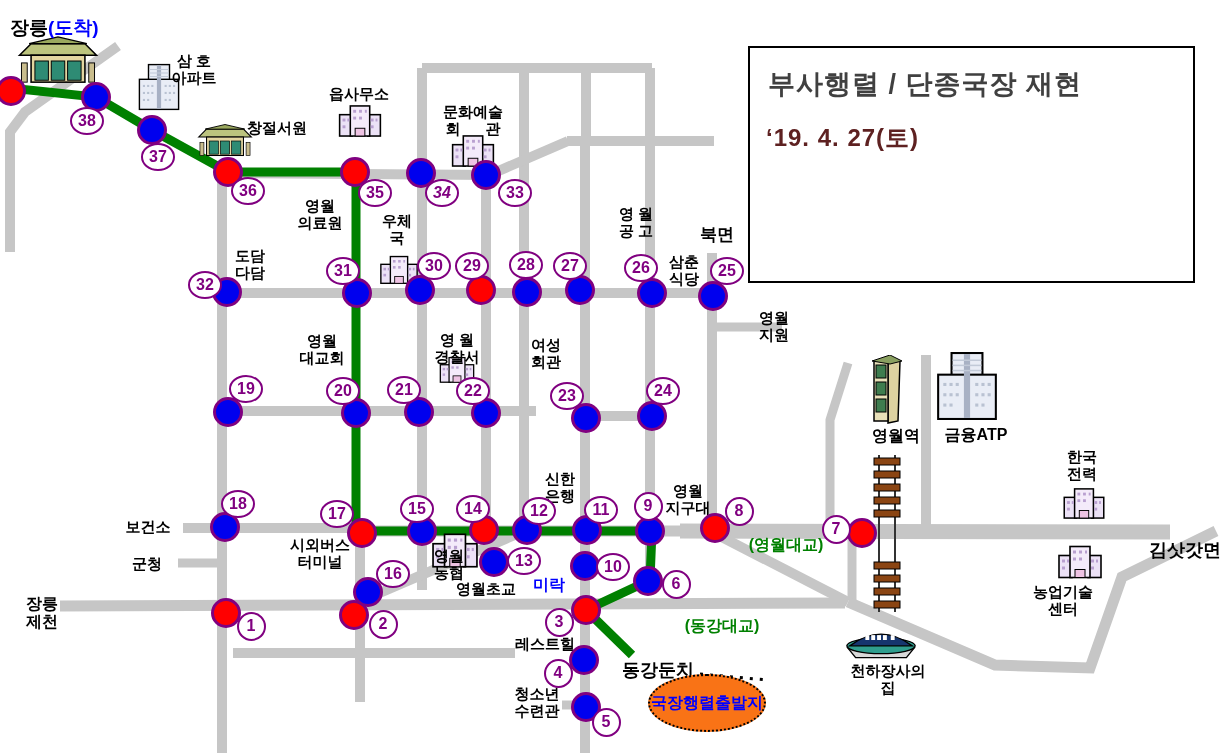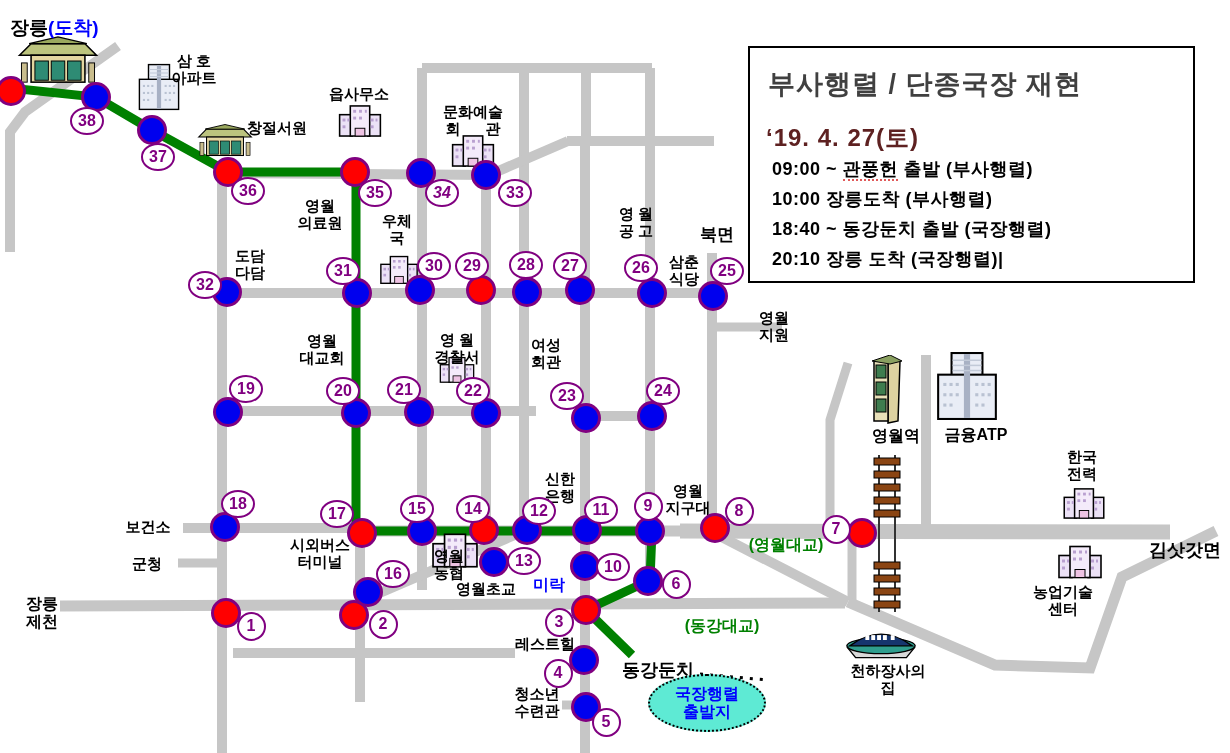--- a/index.html
+++ b/index.html
@@ -7,22 +7,22 @@
        font-family:"Liberation Sans","DejaVu Sans",sans-serif;}
   #basesvg{position:absolute;left:0;top:0;z-index:1;}
   .bldg{position:absolute;z-index:2;}
   .map-label{position:absolute;z-index:3;transform:translateX(-50%);text-align:center;
              font-weight:bold;color:#000;white-space:pre;line-height:1.1;}
   .lbl-left{transform:none;text-align:left;}
   .dot{position:absolute;z-index:4;border-radius:50%;box-sizing:border-box;border:3px solid #800080;}
   .badge{position:absolute;z-index:5;background:#fff;border:2.5px solid #800080;border-radius:50%;
          display:flex;align-items:center;justify-content:center;font-weight:bold;color:#800080;
          box-sizing:border-box;font-size:16px;}
-  .startzone{position:absolute;z-index:3;border:2.5px dotted #000;border-radius:50%;background:#5eead4;
-             display:flex;flex-direction:column;align-items:center;justify-content:center;
+  .startzone{position:absolute;z-index:3;border:2.5px dotted #000;border-radius:50%;background:#f97316;
+             display:flex;align-items:center;justify-content:center;
              font-weight:bold;line-height:1.15;}
   #titlebox{position:absolute;z-index:8;background:#fff;border:2px solid #000;box-sizing:border-box;}
   #tb-title{position:absolute;left:18px;top:18px;font-weight:bold;font-size:27px;letter-spacing:1px;}
   #tb-date{position:absolute;left:16px;top:62px;font-weight:bold;font-size:24px;letter-spacing:1px;}
   #tb-sched{position:absolute;left:22px;top:108px;font-size:18px;font-weight:bold;color:#000;}
   .sched-line{height:30px;line-height:26px;letter-spacing:0.5px;white-space:pre;}
   .sp-underline{border-bottom:2px dotted #e05a5a;}
 </style>
 </head>
 <body>
@@ -73,26 +73,20 @@
         <rect x="874" y="575" width="26" height="7" fill="#8b4513" stroke="#000" stroke-width="1"></rect>
         <rect x="874" y="588" width="26" height="7" fill="#8b4513" stroke="#000" stroke-width="1"></rect>
         <rect x="874" y="601" width="26" height="7" fill="#8b4513" stroke="#000" stroke-width="1"></rect>
       </g>
       <path d="M700,674 L768,680" stroke="#000" stroke-width="3" stroke-dasharray="3 7" fill="none"></path>
     </svg>
 
   <div id="titlebox" style="left:748px;top:46px;width:447px;height:237px;">
     <div id="tb-title" style="color: #404040;">부사행렬 / 단종국장 재현</div>
     <div id="tb-date" style="color: rgb(94, 33, 33); margin-top: 12px;">‘19. 4. 27(토)</div>
-    <div id="tb-sched">
-        <div class="sched-line"><span>09:00 ~ </span><span class="sp-underline">관풍헌</span><span> 출발 (부사행렬)</span></div>
-        <div class="sched-line">10:00 장릉도착 (부사행렬)</div>
-        <div class="sched-line">18:40 ~ 동강둔치 출발 (국장행렬)</div>
-        <div class="sched-line">20:10 장릉 도착 (국장행렬)|</div>
-      </div>
   </div>
 <div class="bldg" style="left: 14px; top: 36px;"><svg width="88" height="50" viewBox="0 0 88 52">
     <polygon points="4,20 16,8 72,8 84,20 70,20 18,20" fill="#bcc47e" stroke="#000" stroke-width="1.6"></polygon>
     <polygon points="14,8 44,1 74,8" fill="#9aa85e" stroke="#000" stroke-width="1.4"></polygon>
     <rect x="16" y="20" width="56" height="28" fill="#e3d6a0" stroke="#000" stroke-width="1.6"></rect>
     <rect x="20" y="26" width="14" height="20" fill="#2e8b74" stroke="#000" stroke-width="1"></rect>
     <rect x="37" y="26" width="14" height="20" fill="#2e8b74" stroke="#000" stroke-width="1"></rect>
     <rect x="54" y="26" width="14" height="20" fill="#2e8b74" stroke="#000" stroke-width="1"></rect>
     <rect x="6" y="28" width="6" height="20" fill="#c9bd8d" stroke="#000" stroke-width="1"></rect>
     <rect x="76" y="28" width="6" height="20" fill="#c9bd8d" stroke="#000" stroke-width="1"></rect>

